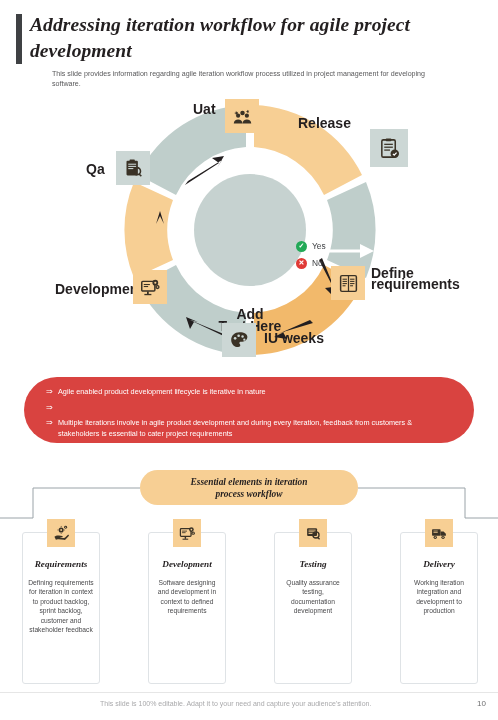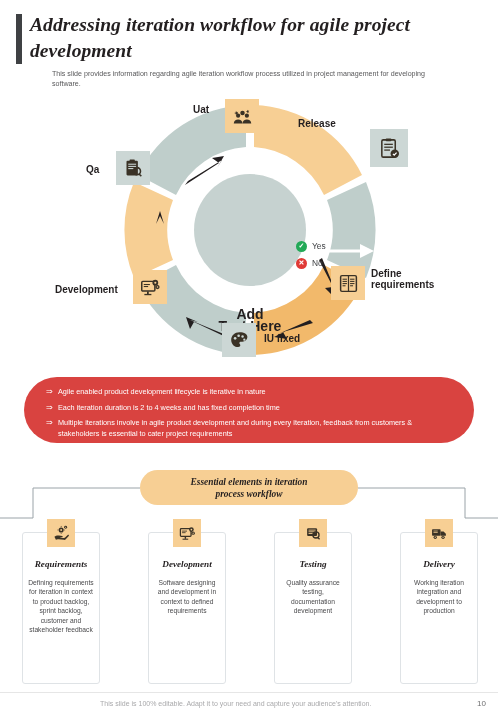--- a/index.html
+++ b/index.html
@@ -42,21 +42,21 @@
   
   .tile {
     position:absolute; width:34px; height:34px;
     display:flex; align-items:center; justify-content:center;
   }
   .tile.orange { background:#f7cf94; }
   .tile.gray   { background:#ccd7d5; }
   .tile svg { display:block; }
 
   .wlabel {
-    position:absolute; font-size:10px; font-weight:bold;
+    position:absolute; font-size:14px; font-weight:bold;
     color:#231f20; line-height:11px;
   }
 
   
   .yesno { position:absolute; left:296px; top:143px; }
   .yn-row { display:flex; align-items:center; height:14px; margin-bottom:3px; }
   .yn-dot {
     width:11px; height:11px; border-radius:50%;
     display:flex; align-items:center; justify-content:center;
     font-size:7px; color:#fff; font-weight:bold; margin-right:5px;
@@ -233,21 +233,21 @@
 
   <div class="tile gray" style="left:222px;top:227px;">
     <svg width="21" height="21" viewBox="0 0 24 24" fill="#3a3226">
       <path d="M12 2.5C6.5 2.5 2.5 6.3 2.5 11.3c0 4.7 3.6 8.2 8 8.2 1.6 0 2.4-.9 2.4-2 0-.6-.3-1-.6-1.4-.3-.4-.5-.7-.5-1.2 0-.9.8-1.6 1.8-1.6h1.6c3.2 0 5.8-2.4 5.8-5.5 0-3.1-3.5-5.3-9-5.3z"></path>
       <circle cx="7" cy="9.5" r="1.5" fill="#ccd7d5"></circle>
       <circle cx="11" cy="6.5" r="1.5" fill="#ccd7d5"></circle>
       <circle cx="15.5" cy="7.5" r="1.4" fill="#ccd7d5"></circle>
       <circle cx="17.5" cy="11" r="1.3" fill="#ccd7d5"></circle>
     </svg>
   </div>
-  <div class="wlabel" style="left:264px;top:237px;">IU fixed</div>
+  <div class="wlabel" style="left:264px;top:237px;">IU weeks</div>
 
   <div class="wlabel" style="left:55px;top:188px;">Development</div>
   <div class="tile orange" style="left:133px;top:174px;">
     <svg width="21" height="21" viewBox="0 0 24 24" fill="#3a3226">
       <rect x="2" y="5" width="15" height="11" rx="1.2" fill="none" stroke="#3a3226" stroke-width="1.7"></rect>
       <rect x="8" y="16.5" width="2" height="3"></rect>
         <rect x="5" y="19.3" width="8" height="1.5"></rect>
       <rect x="4.3" y="8" width="7" height="1.2"></rect>
         <rect x="4.3" y="10.3" width="5" height="1.2"></rect>
       <circle cx="17.5" cy="6.5" r="3.3"></circle>
@@ -271,21 +271,20 @@
   </div>
 </div>
 
 <div class="callout">
   <div class="cl-row">
     <div class="cl-arrow">⇒</div>
     <div class="cl-text">Agile enabled  product  development  lifecycle is iterative  in nature</div>
   </div>
   <div class="cl-row">
     <div class="cl-arrow">⇒</div>
-    <div class="cl-text">Each iteration duration is 2 to 4 weeks and has fixed completion time</div>
   </div>
   <div class="cl-row">
     <div class="cl-arrow">⇒</div>
     <div class="cl-text">Multiple iterations involve  in agile product development  and during every  iteration, feedback from customers &amp; stakeholders is essential to cater project requirements</div>
   </div>
 </div>
 
 <svg class="connector" viewBox="0 0 498 58">
   <path d="M0 50 L33 50 L33 20 L140 20" fill="none" stroke="#9aa3a8" stroke-width="1"></path>
   <path d="M498 50 L465 50 L465 20 L358 20" fill="none" stroke="#9aa3a8" stroke-width="1"></path>

